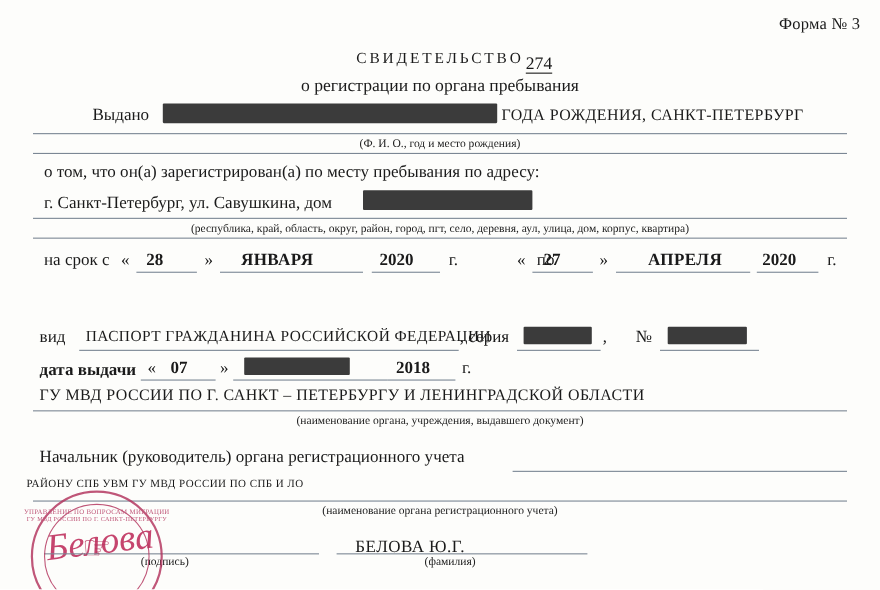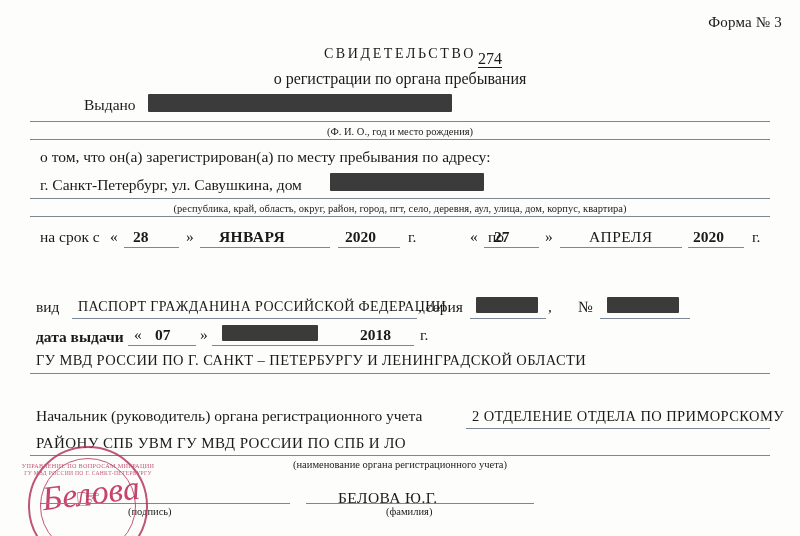--- a/index.html
+++ b/index.html
@@ -143,20 +143,21 @@
 <div id="page">
 
   <div class="form-no">Форма № 3</div>
 
   <div class="title-line1" style="position:absolute; left:0; right:0; top:46px; text-align:center;">СВИДЕТЕЛЬСТВО</div>
   <div class="cert-number">274</div>
   <div class="title-line2">о регистрации по органа пребывания</div>
 
   <div class="txt" style="left:84px; top:96px;">Выдано</div>
   <div class="redact" style="left:148px; top:94px; width:304px; height:18px;"></div>
+  <div class="txt caps" style="left:456px; top:97px; font-size:14.5px;">ГОДА РОЖДЕНИЯ, САНКТ-ПЕТЕРБУРГ</div>
   <div class="rule" style="left:30px; top:121px; width:740px;"></div>
   <div class="rule" style="left:30px; top:139px; width:740px;"></div>
   <div class="small hint" style="left:0; right:0; top:126px; text-align:center; white-space:normal;">(Ф. И. О., год и место рождения)</div>
 
   <div class="txt" style="left:40px; top:176px;">г. Санкт-Петербург, ул. Савушкина, дом</div>
   <div class="txt" style="left:40px; top:148px;">о том, что он(а) зарегистрирован(а) по месту пребывания по адресу:</div>
   <div class="redact" style="left:330px; top:173px; width:154px; height:18px;"></div>
   <div class="rule" style="left:30px; top:198px; width:740px;"></div>
   <div class="rule" style="left:30px; top:216px; width:740px;"></div>
   <div class="small hint" style="left:0; right:0; top:203px; text-align:center; white-space:normal;">(республика, край, область, округ, район, город, пгт, село, деревня, аул, улица, дом, корпус, квартира)</div>
@@ -169,21 +170,21 @@
   <div class="txt caps" style="left:219px; top:228px; font-weight:bold;">ЯНВАРЯ</div>
   <div class="rule" style="left:200px; top:247px; width:130px;"></div>
   <div class="txt" style="left:345px; top:228px; font-weight:bold;">2020</div>
   <div class="rule" style="left:338px; top:247px; width:62px;"></div>
   <div class="txt" style="left:408px; top:228px;">г.</div>
   <div class="txt" style="left:440px; top:228px;margin-left:48px;">по</div>
   <div class="txt quote" style="left:470px; top:228px;">«</div>
   <div class="txt" style="left:494px; top:228px; font-weight:bold;">27</div>
   <div class="rule" style="left:484px; top:247px; width:55px;"></div>
   <div class="txt quote" style="left:545px; top:228px;">»</div>
-  <div class="txt caps" style="left:589px; top:228px; font-weight:normal;">АПРЕЛЯ</div>
+  <div class="txt caps" style="left:589px; top:228px; font-weight:bold;">АПРЕЛЯ</div>
   <div class="rule" style="left:560px; top:247px; width:122px;"></div>
   <div class="txt" style="left:693px; top:228px; font-weight:bold;">2020</div>
   <div class="rule" style="left:688px; top:247px; width:56px;"></div>
   <div class="txt" style="left:752px; top:228px;">г.</div>
 
 
   <div class="txt" style="left:36px; top:298px;text-align:right;">вид</div>
   <div class="txt caps" style="left:78px; top:299px; font-size:14px;">ПАСПОРТ ГРАЖДАНИНА РОССИЙСКОЙ ФЕДЕРАЦИИ</div>
   <div class="rule" style="left:72px; top:318px; width:345px;"></div>
   <div class="txt" style="left:418px; top:298px;">, серия</div>
@@ -200,32 +201,32 @@
   <div class="rule" style="left:128px; top:345px; width:68px;"></div>
   <div class="txt quote" style="left:200px; top:326px;">»</div>
   <div class="redact" style="left:222px; top:325px; width:96px; height:16px;"></div>
   <div class="rule" style="left:212px; top:345px; width:140px;"></div>
   <div class="txt" style="left:360px; top:326px; font-weight:bold;">2018</div>
   <div class="rule" style="left:352px; top:345px; width:62px;"></div>
   <div class="txt" style="left:420px; top:326px;">г.</div>
 
   <div class="txt caps" style="left:36px; top:352px; font-size:14.5px;">ГУ  МВД  РОССИИ  ПО  Г. САНКТ – ПЕТЕРБУРГУ  И  ЛЕНИНГРАДСКОЙ ОБЛАСТИ</div>
   <div class="rule" style="left:30px; top:373px; width:740px;"></div>
+  <div class="small hint" style="left:0; right:0; top:377px; text-align:center;">(наименование органа, учреждения, выдавшего документ)</div>
 
   <div class="txt" style="left:36px; top:407px;">Начальник (руководитель) органа регистрационного учета</div>
-  <div class="txt caps" style="left:472px; top:408px; font-size:14.5px;">2 ОТДЕЛЕНИЕ ОТДЕЛА  ПО ПРИМОРСКОМУ</div>
   <div class="rule" style="left:466px; top:428px; width:304px;"></div>
-  <div class="txt caps" style="left:36px; top:435px; font-size:15px;">РАЙОНУ СПБ УВМ  ГУ  МВД РОССИИ  ПО СПБ  И  ЛО</div>
+  <div class="txt caps" style="left:24px; top:435px; font-size:10px;">РАЙОНУ СПБ УВМ  ГУ  МВД РОССИИ  ПО СПБ  И  ЛО</div>
   <div class="rule" style="left:30px; top:455px; width:740px;"></div>
   <div class="small hint" style="left:0; right:0; top:459px; text-align:center;">(наименование органа регистрационного учета)</div>
 
   <div class="signature">Белова</div>
   <div class="rule" style="left:40px; top:503px; width:250px;"></div>
   <div class="small" style="left:128px; top:506px;">(подпись)</div>
-  <div class="txt caps" style="left:338px; top:489px;text-align:right;">БЕЛОВА Ю.Г.</div>
+  <div class="txt caps" style="left:323px; top:489px;text-align:right;">БЕЛОВА Ю.Г.</div>
   <div class="rule" style="left:306px; top:503px; width:228px;"></div>
   <div class="small" style="left:386px; top:506px;">(фамилия)</div>
 
   <div class="stamp">
     <div class="stamp-inner"></div>
     <div class="stamp-text stamp-top">УПРАВЛЕНИЕ  ПО  ВОПРОСАМ  МИГРАЦИИ</div>
     <div class="stamp-text stamp-top2">ГУ МВД РОССИИ ПО Г. САНКТ-ПЕТЕРБУРГУ</div>
     <div class="eagle">☞</div>
 
   </div>

